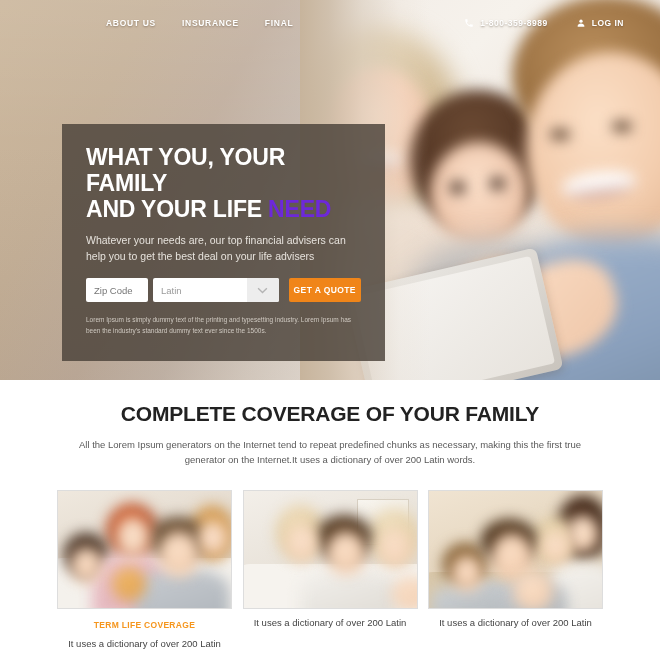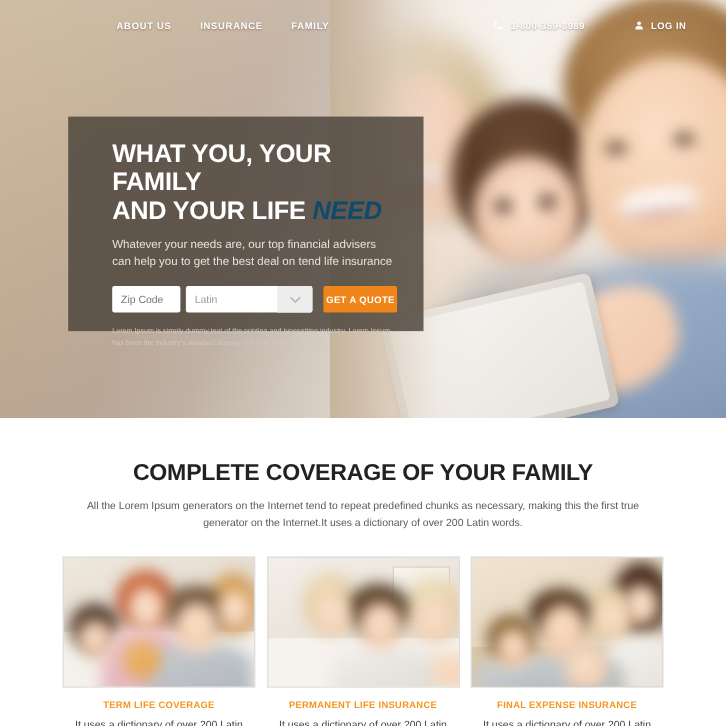--- a/index.html
+++ b/index.html
@@ -192,44 +192,44 @@
     display: flex; 
     gap: 26px;
     margin-left: 48px;
   }
   .nav a {
     color: #ffffff; font-size: 8.5px; font-weight: 700;
     letter-spacing: .7px; text-decoration: none; white-space: nowrap;
     text-shadow: 0 1px 2px rgba(60,45,30,.4);
   }
   .header-right {
-    margin-left: auto; display: flex; align-items: center; gap: 44px;
+    margin-left: auto; display: flex; align-items: center; gap: 28px;
   }
   .hr-item {
     display: flex; align-items: center; gap: 6px;
     color: #fff; font-size: 8.5px; font-weight: 700; letter-spacing: .5px;
     text-decoration: none; white-space: nowrap;
     text-shadow: 0 1px 2px rgba(60,45,30,.4);
   }
   .hr-item svg { display: block; }
 
   
   .panel {
     position: absolute;
-    left: 62px; top: 106px; width: 323px; height: 195px;
+    left: 62px; top: 124px; width: 323px; height: 237px;
     background: rgba(74,66,57,.82);
     z-index: 20;
-    padding: 20px 24px 0 40px;
+    padding: 20px 24px 0 24px;
   }
   .panel h1 {
     color: #ffffff;
     font-size: 23px; font-weight: 700; line-height: 1.13;
     letter-spacing: -.2px;
   }
-  .panel h1 .hl { color: #0c4a6e; font-style: italic; }
+  .panel h1 .hl { color: #6d28d9; }
   .panel .sub {
     margin-top: 11px;
     color: #e6e2dc; font-size: 10.5px; line-height: 1.5;
     font-weight: 400;
   }
 
   .form {
     margin-top: 14px;
     display: flex; align-items: stretch; gap: 5px;
   }
@@ -268,21 +268,21 @@
     margin-top: 13px;
     color: #cfc9c1; font-size: 6.5px; line-height: 1.65;
     max-width: 275px;
   }
 
   
   .section {
     position: absolute; top: 380px; left: 0;
     width: 660px; height: 280px;
     background: #ffffff;
-    padding-top: 38px;
+    padding-top: 22px;
   }
   .section h2 {
     text-align: center;
     font-size: 21px; font-weight: 700; color: #222222;
     letter-spacing: -.2px;
   }
   .section .lede {
     margin: 12px auto 17px;
     width: 540px; text-align: center;
     font-size: 9.5px; line-height: 1.55; color: #5a5a5a;
@@ -397,21 +397,21 @@
     </div>
 
     <div class="photo-fade"></div>
   </div>
 
   <div class="header">
 
     <nav class="nav">
       <a href="#">ABOUT US</a>
       <a href="#">INSURANCE</a>
-      <a href="#">FAMILY</a>
+      <a href="#">FINAL</a>
     </nav>
 
     <div class="header-right">
       <a href="#" class="hr-item">
         <span>
           <svg width="10" height="10" viewBox="0 0 24 24" fill="#ffffff">
             <path d="M6.6 10.8c1.4 2.8 3.8 5.2 6.6 6.6l2.2-2.2c.3-.3.7-.4 1-.2 1.2.4 2.4.6 3.6.6.6 0 1 .4 1 1V20c0 .6-.4 1-1 1C10.6 21 3 13.4 3 4c0-.6.4-1 1-1h3.4c.6 0 1 .4 1 1 0 1.3.2 2.5.6 3.6.1.3 0 .7-.2 1l-2.2 2.2z"></path>
           </svg>
         </span>
         <span>1-800-359-8989</span>
@@ -428,21 +428,21 @@
       </a>
     </div>
   </div>
 
   <div class="panel">
     <h1>
       <span>WHAT YOU, YOUR FAMILY</span><br>
       <span>AND YOUR LIFE </span><span class="hl">NEED</span>
     </h1>
 
-    <p class="sub">Whatever your needs are, our top financial advisers can help you to get the best deal on tend life insurance</p>
+    <p class="sub">Whatever your needs are, our top financial advisers can help you to get the best deal on your life advisers</p>
 
     <div class="form">
       <input class="zip" type="text" placeholder="Zip Code" style="">
 
       <div class="term">
         <span class="term-label">Latin</span>
         <span class="term-arrow">
           <svg width="11" height="7" viewBox="0 0 12 8" fill="none" stroke="#b4b4b4" stroke-width="1.6">
             <path d="M1 1.5 L6 6.3 L11 1.5"></path>
           </svg>
@@ -493,21 +493,20 @@
           <div class="blob soft c2-girl-h"></div>
           <div class="blob soft c2-mom-h"></div>
           <div class="blob soft c2-dad-h"></div>
           <div class="blob soft c2-dad-b"></div>
           <div class="blob soft c2-girl-f"></div>
           <div class="blob soft c2-mom-f"></div>
           <div class="blob soft c2-dad-f"></div>
           <div class="blob soft c2-baby"></div>
         </div>
       </div>
-      <div class="card-title">PERMANENT LIFE INSURANCE</div>
       <div class="card-text">It uses a dictionary of over 200 Latin</div>
     </div>
 
     <div class="card">
       <div class="card-img">
         <div class="scene">
           <div class="c3-bg"></div>
           <div class="c3-sofa"></div>
           <div class="blob soft c3-mom-h"></div>
           <div class="blob soft c3-girl-h"></div>
@@ -516,18 +515,17 @@
           <div class="blob soft c3-mom-b"></div>
           <div class="blob soft c3-dad-b"></div>
           <div class="blob soft c3-boy-b"></div>
           <div class="blob soft c3-mom-f"></div>
           <div class="blob soft c3-girl-f"></div>
           <div class="blob soft c3-boy-f"></div>
           <div class="blob soft c3-dad-f"></div>
           <div class="blob soft c3-baby"></div>
         </div>
       </div>
-      <div class="card-title">FINAL EXPENSE INSURANCE</div>
       <div class="card-text">It uses a dictionary of over 200 Latin</div>
     </div>
 
   </div>
 </div>
 
 </body></html>

